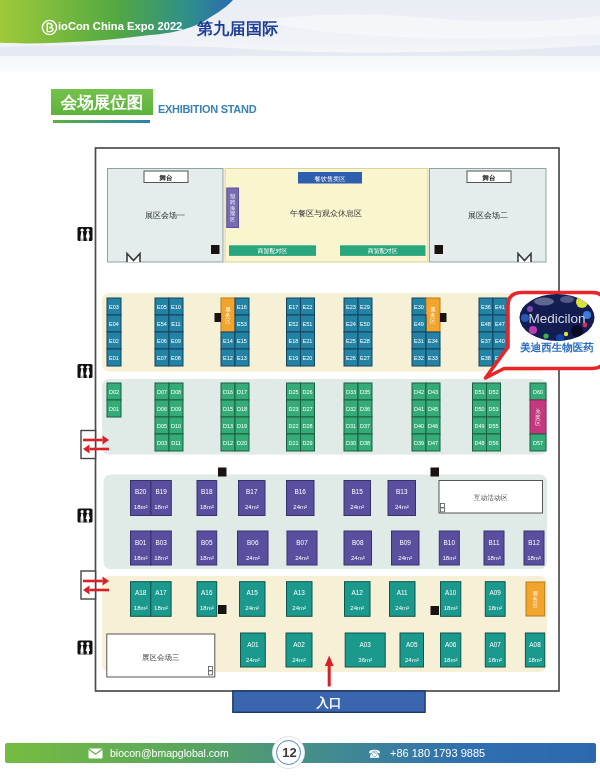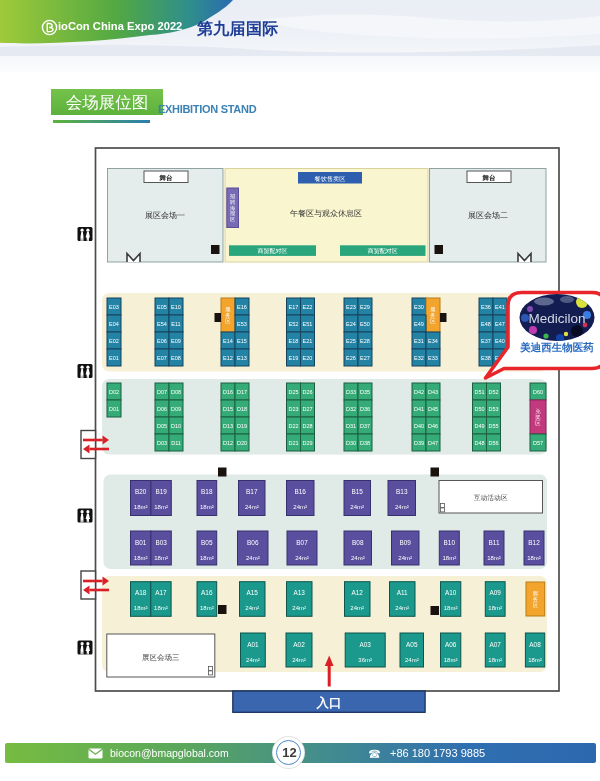--- a/index.html
+++ b/index.html
@@ -33,21 +33,21 @@
 <path d="M8 5.5 L8 16.5 M8 5.5 Q14.5 5.5 14.5 8.5 Q14.5 11 10.5 11 Q15.5 11 15.5 13.8 Q15.5 16.5 8 16.5" fill="none" stroke="#fff" stroke-width="1.8"></path>
 </svg>
 
 <div class="abs" style="left:58px;top:20px;font-size:11.2px;font-weight:bold;color:#fff;">ioCon&nbsp;China&nbsp;Expo&nbsp;2022</div>
 
 <div class="abs" style="left:197px;top:19px;font-size:16px;font-weight:bold;color:#1e3d96;letter-spacing:0.3px;">第九届国际</div>
 
 
 </div>
 
-<div class="abs" style="left:51px;top:89px;width:112px;height:26px;background:linear-gradient(180deg,#74c24b,#5db23c);color:#fff;font-size:16.5px;font-weight:normal;text-align:center;line-height:26px;">会场展位图</div>
+<div class="abs" style="left:51px;top:89px;width:102px;height:26px;background:linear-gradient(180deg,#74c24b,#5db23c);color:#fff;font-size:16.5px;font-weight:bold;text-align:center;line-height:26px;">会场展位图</div>
 
 <div class="abs" style="left:158px;top:102.5px;font-size:11px;font-weight:bold;color:#3b82b4;letter-spacing:-0.3px;">EXHIBITION STAND</div>
 
 <div class="abs" style="left:53px;top:120px;width:97px;height:2.6px;background:linear-gradient(90deg,#5db23c,#2a7fb0);"></div>
 
 <div class="abs" style="left:0;top:0;width:600px;height:781px;padding-left:30px;">
 <svg width="600" height="781" viewBox="0 0 600 781" font-family="Liberation Sans, sans-serif">
 
 <rect x="65.5" y="148" width="463.5" height="543" fill="#fff" stroke="#4d4d4d" stroke-width="1.7"></rect>
 

